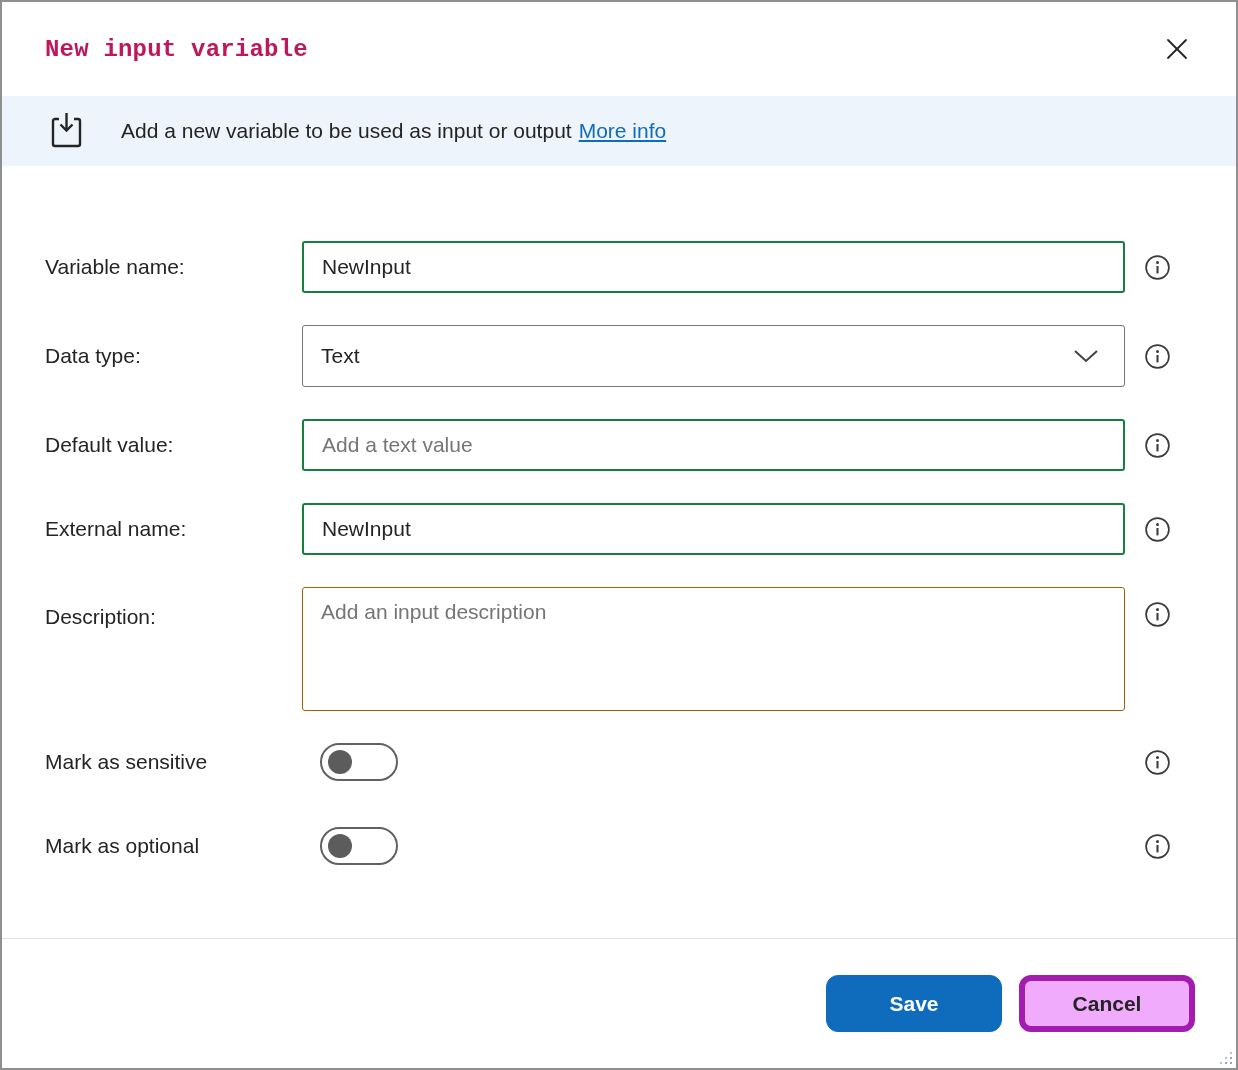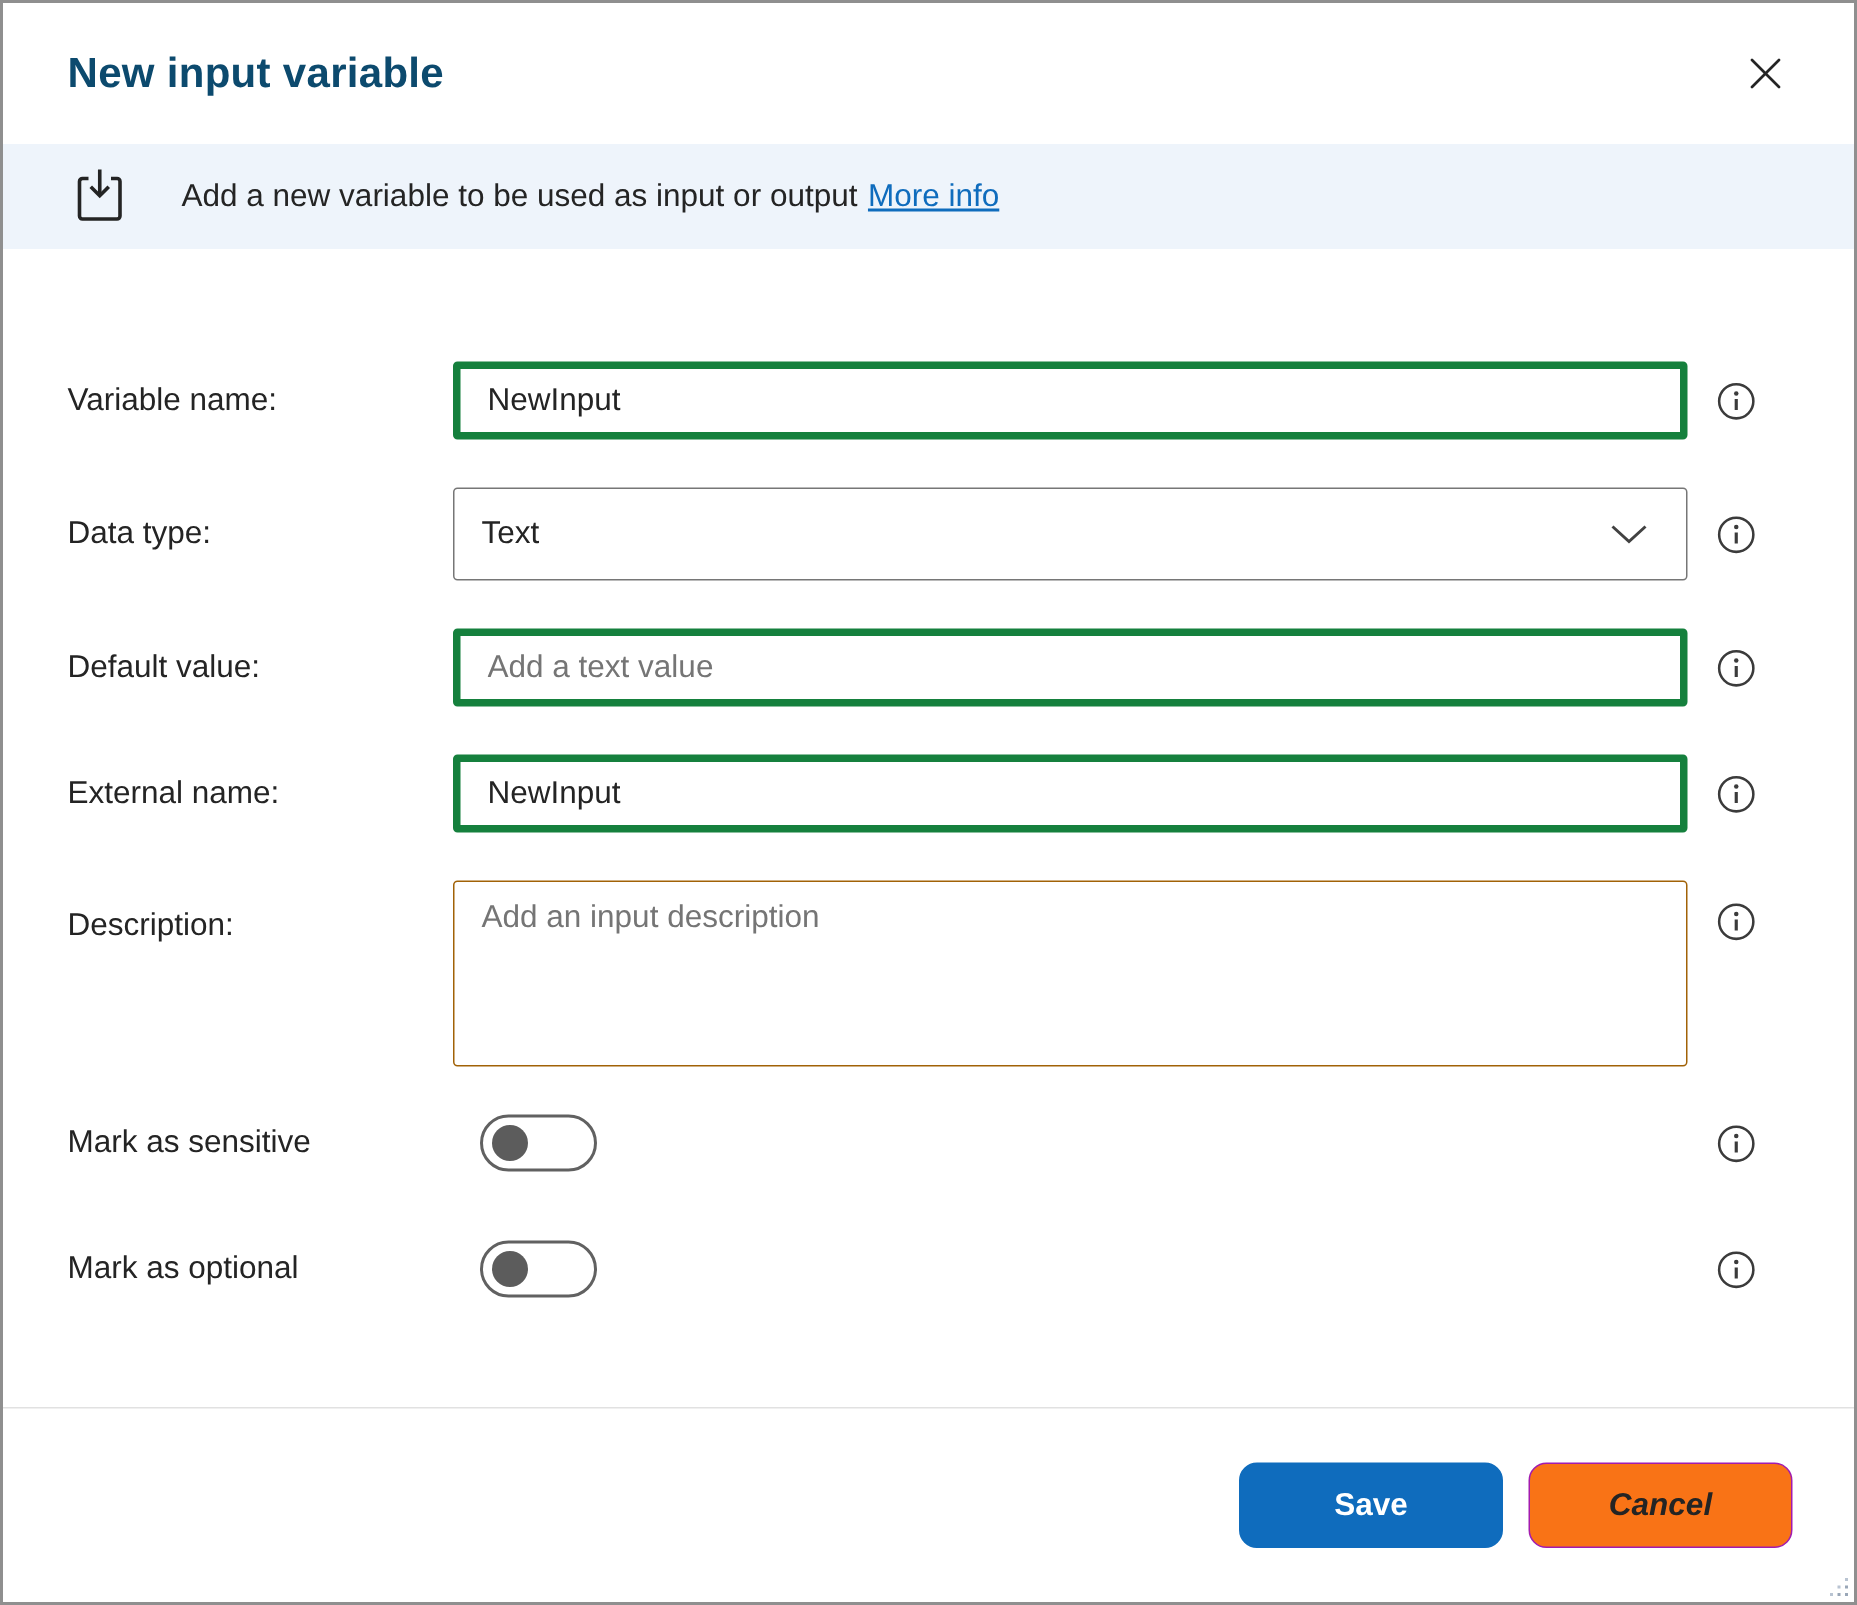--- a/index.html
+++ b/index.html
@@ -18,24 +18,25 @@
   }
   
   .header {
     height: 94px;
     display: flex;
     align-items: center;
     justify-content: space-between;
     padding: 0 36px 0 43px;
   }
   .title {
-    font-size: 28px;
+    font-size: 24px;
     font-weight: 600;
     letter-spacing: 0.2px;
-    color: #0c4a6e;
+    color: #be185d;
+    font-family: Liberation Mono, monospace;
   }
   .close-btn {
     background: none;
     border: none;
     padding: 10px;
     cursor: pointer;
     line-height: 0;
   }
   
   .banner {
@@ -61,21 +62,21 @@
     align-items: center;
     margin-bottom: 32px;
   }
   .row.align-top { align-items: start; }
   .row.align-top .field-label { margin-top: 18px; }
   .row.align-top .info-cell { margin-top: 14px; }
   .field-label { font-size: 21px; color: #242424; }
   .text-input {
     width: 100%;
     height: 52px;
-    border: 5px solid #15803d;
+    border: 2px solid #15803d;
     border-radius: 3px;
     font-size: 21px;
     font-family: inherit;
     color: #242424;
     padding: 0 18px;
     outline: none;
     background: #fff;
   }
   .text-input::placeholder { color: #757575; }
   .select-box {
@@ -152,24 +153,23 @@
     font-family: inherit;
     border-radius: 12px;
     cursor: pointer;
   }
   .btn-primary {
     background: #0f6cbd;
     color: #ffffff;
     border: 1px solid #0f6cbd;
   }
   .btn-secondary {
-    background: #f97316;
+    background: #f0abfc;
     color: #242424;
-    border: 1px solid #a21caf;
-    font-style: italic;
+    border: 6px solid #a21caf;
   }
   .resize-grip {
     position: absolute;
     right: 2px;
     bottom: 2px;
     line-height: 0;
   }
 </style>
 </head>
 <body>

